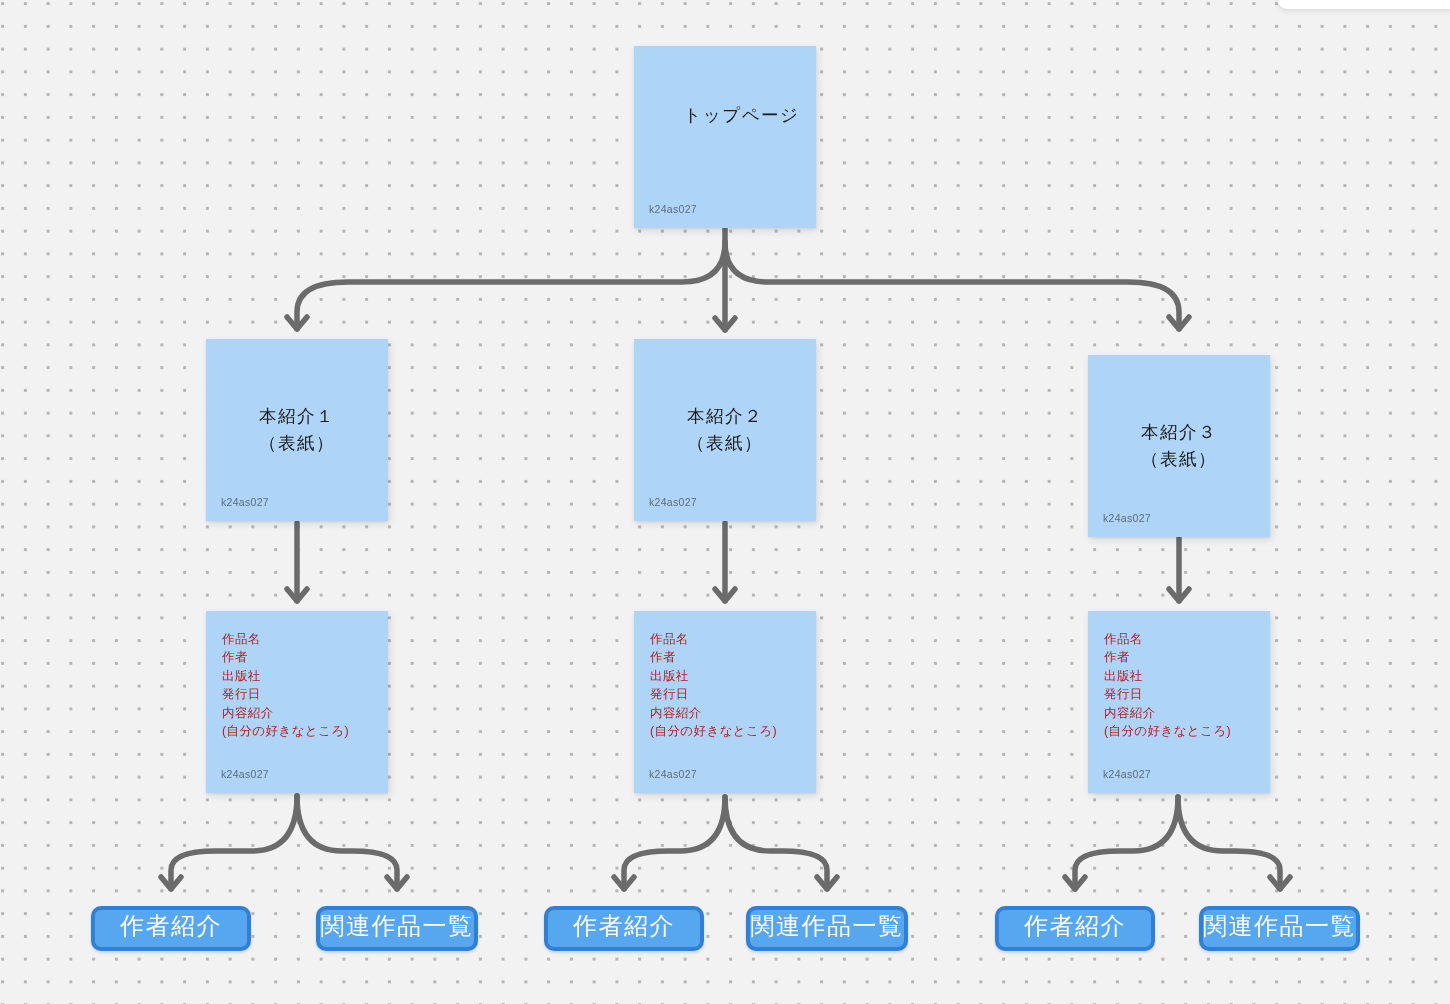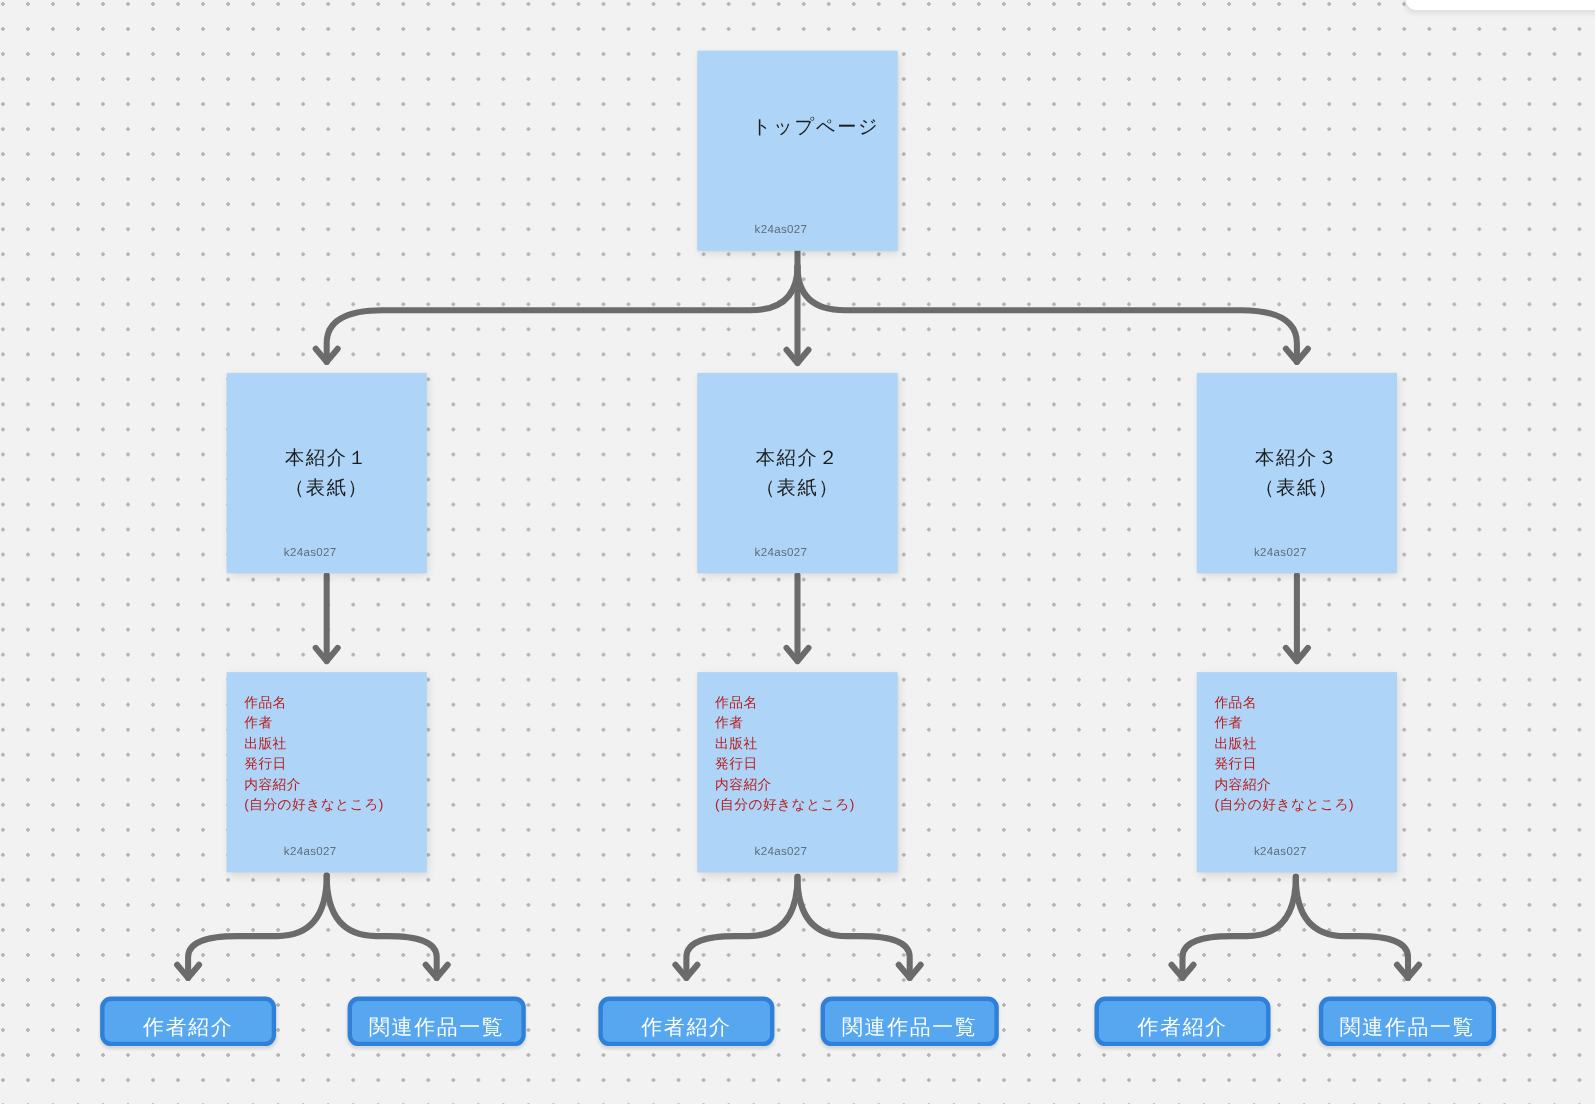--- a/index.html
+++ b/index.html
@@ -34,35 +34,35 @@
     position: absolute; inset: 0;
     display: flex; flex-direction: column;
     align-items: center; justify-content: center;
     font-size: 17.5px; line-height: 27px;
     color: #1C1C1C; letter-spacing: 1.5px;
     text-align: center;
   }
   .note-center.shift-up { padding-bottom: 44px; margin-left: 33px; }
   .note-tag {
     position: absolute; left: 15px; bottom: 13px;
-    font-size: 10.5px; color: #5E6C7C; letter-spacing: 0.3px; margin-left: 37px;
+    font-size: 10.5px; color: #5E6C7C; letter-spacing: 0.3px;
   }
   .detail-lines {
     position: absolute; top: 19px; left: 16px; right: 8px;
     font-size: 12.5px; line-height: 18.4px; color: #b91c1c;
     letter-spacing: 0.4px;
   }
   .flow-button {
     position: absolute; height: 45px; top: 906px;
     background: #57A7F0;
     border: 4px solid #2F80D8;
     border-radius: 10px;
     box-sizing: border-box;
-    display: flex; align-items: flex-end; justify-content: center;
-    color: #FFFFFF; font-size: 19px; letter-spacing: 1.5px;
+    display: flex; align-items: flex-start; justify-content: center;
+    color: #FFFFFF; font-size: 24px; letter-spacing: 1.5px;
     box-shadow: 0 2px 3px rgba(0,0,0,0.12);
     cursor: pointer;
   }
   .floating-panel {
     position: absolute; top: -12px; height: 20px;
     left: 1277px; right: -8px;
     background: #FFFFFF;
     border: 1px solid #E0E0E0;
     border-radius: 0 0 0 10px;
     box-shadow: 0 2px 5px rgba(0,0,0,0.07);
@@ -148,21 +148,21 @@
     </div>
     <div class="note-tag">k24as027</div>
   </div>
   <div class="flow-button" style="left:544px; width:160px;">
     <span>作者紹介</span>
   </div>
   <div class="flow-button" style="left:746px; width:162px;">
     <span>関連作品一覧</span>
   </div>
 
-  <div class="note" style="left:1088px; top:339px;">
+  <div class="note" style="left:1088px; top:355px;">
     <div class="note-center">
       <span>本紹介３</span>
       <span>（表紙）</span>
     </div>
     <div class="note-tag">k24as027</div>
   </div>
   <div class="note" style="left:1088px; top:611px;">
     <div class="detail-lines">
       <div>作品名</div>
       <div>作者</div>

